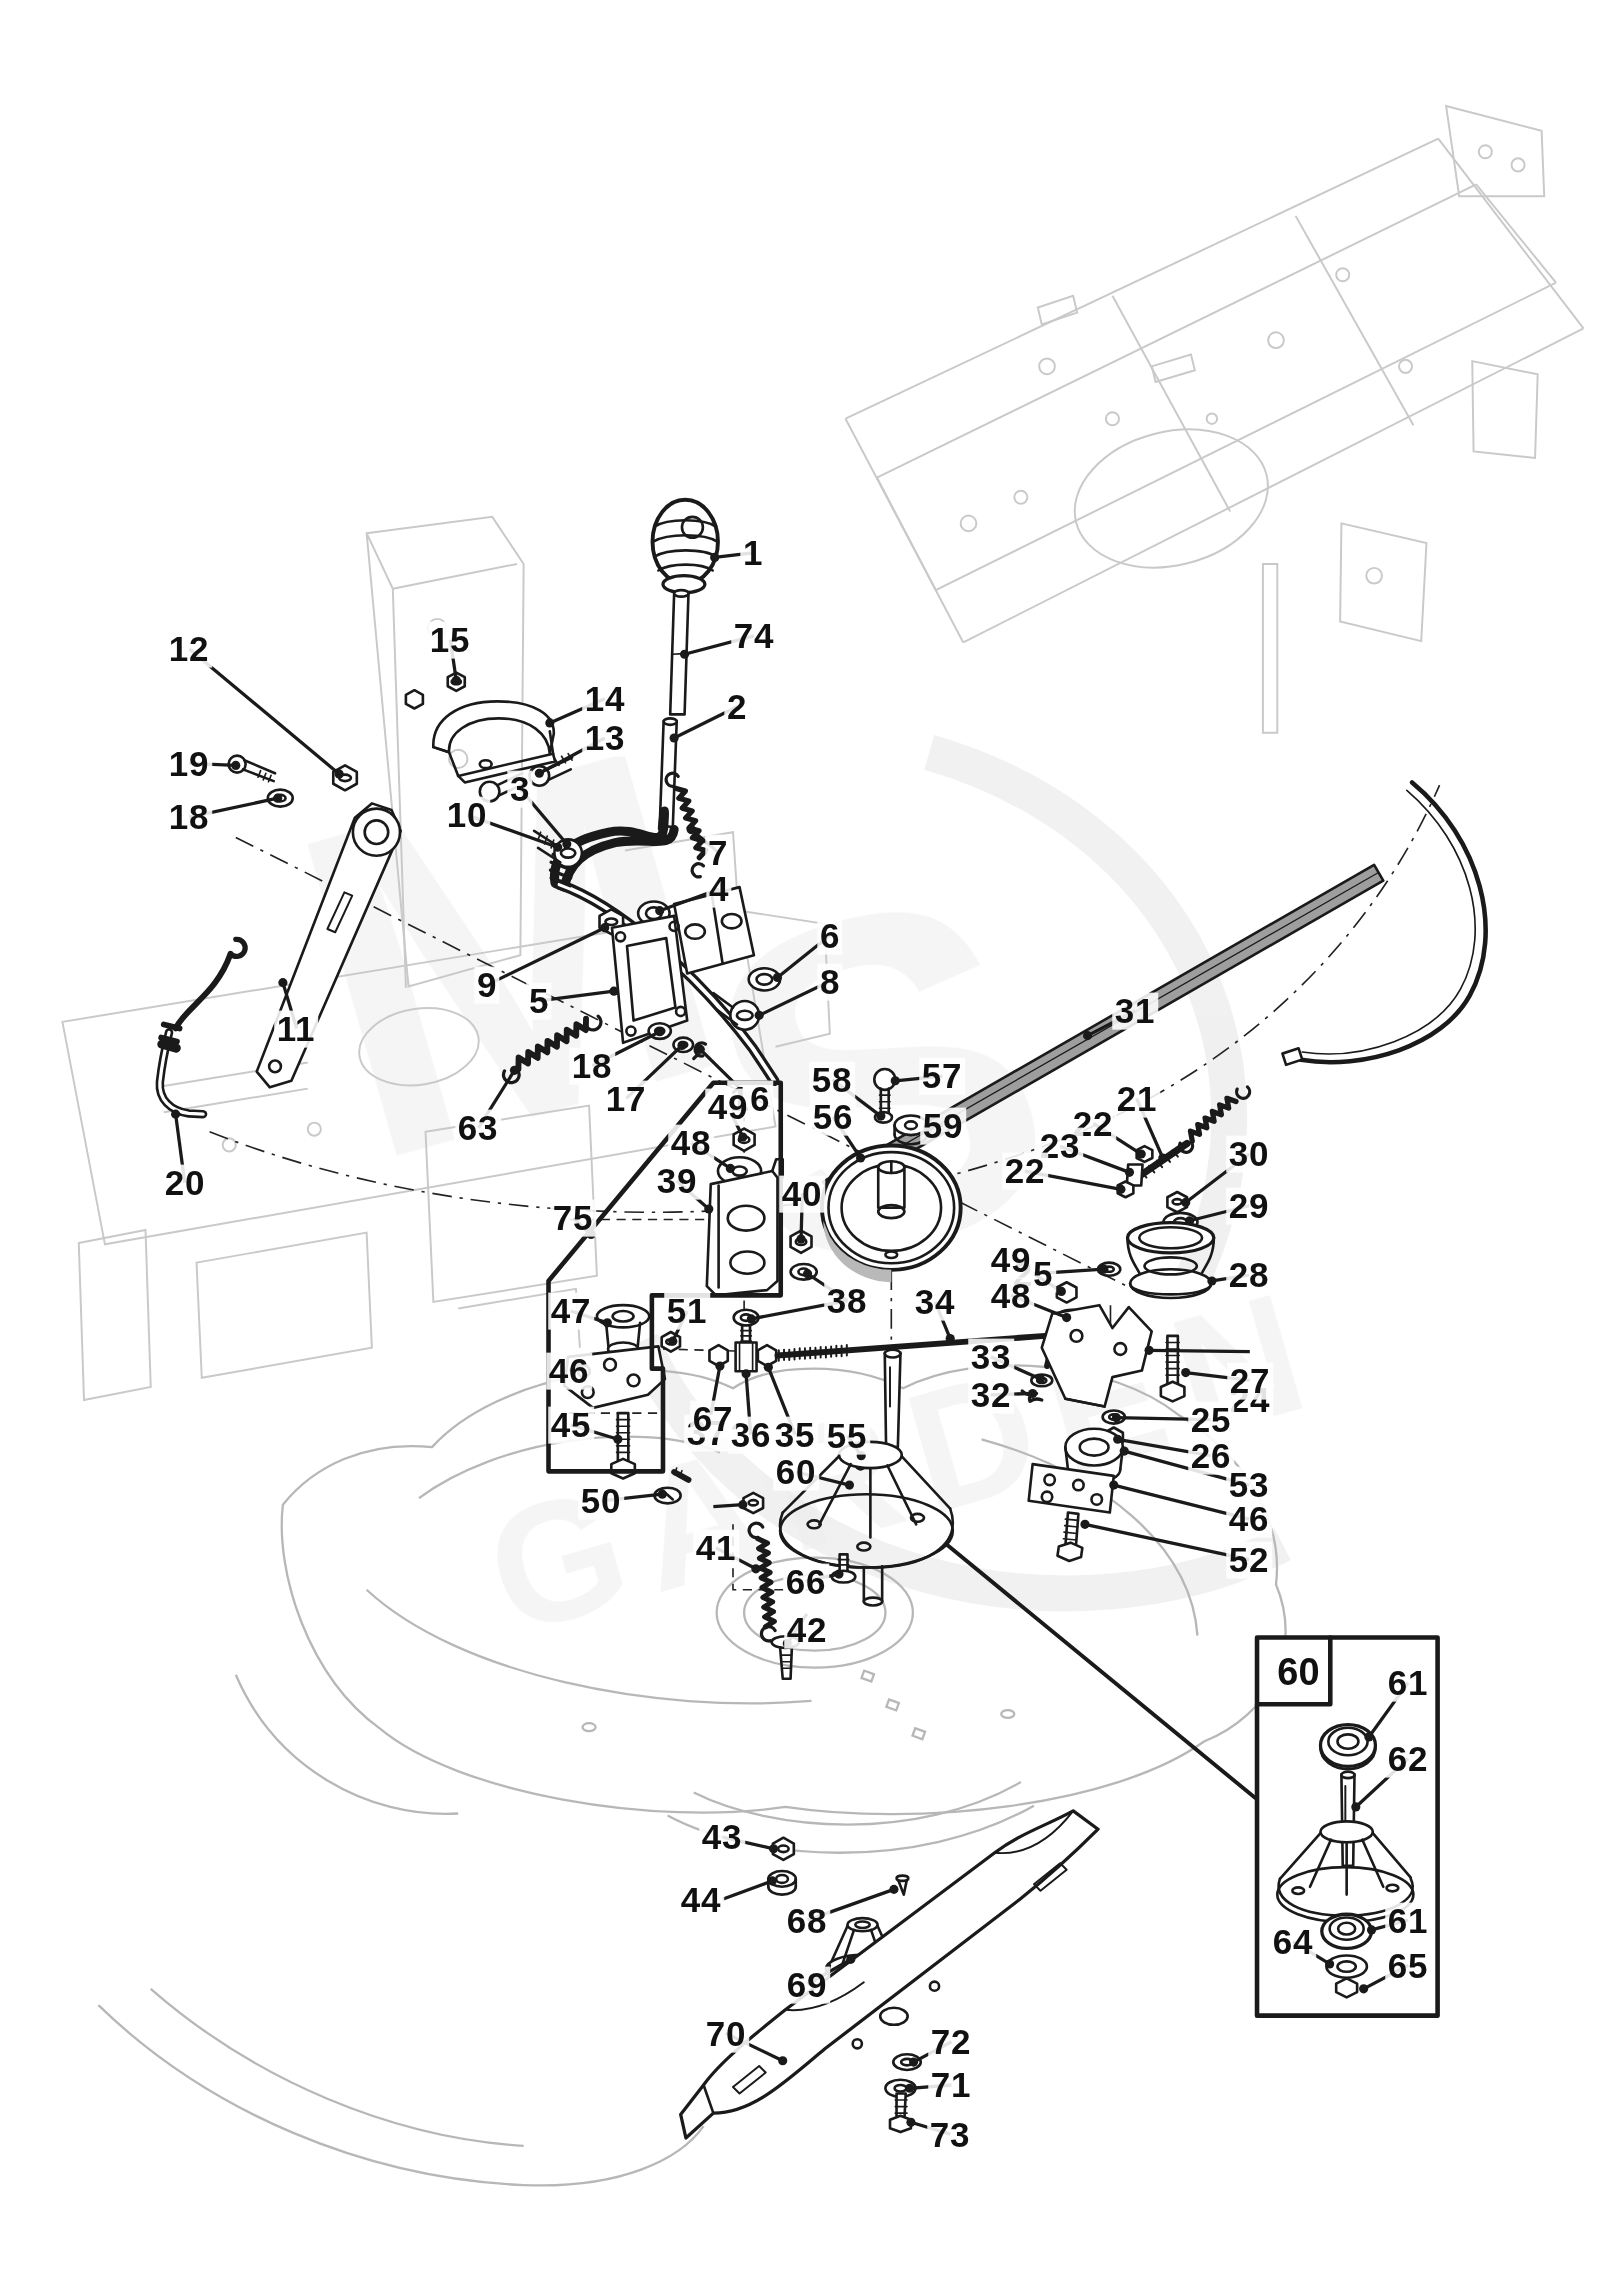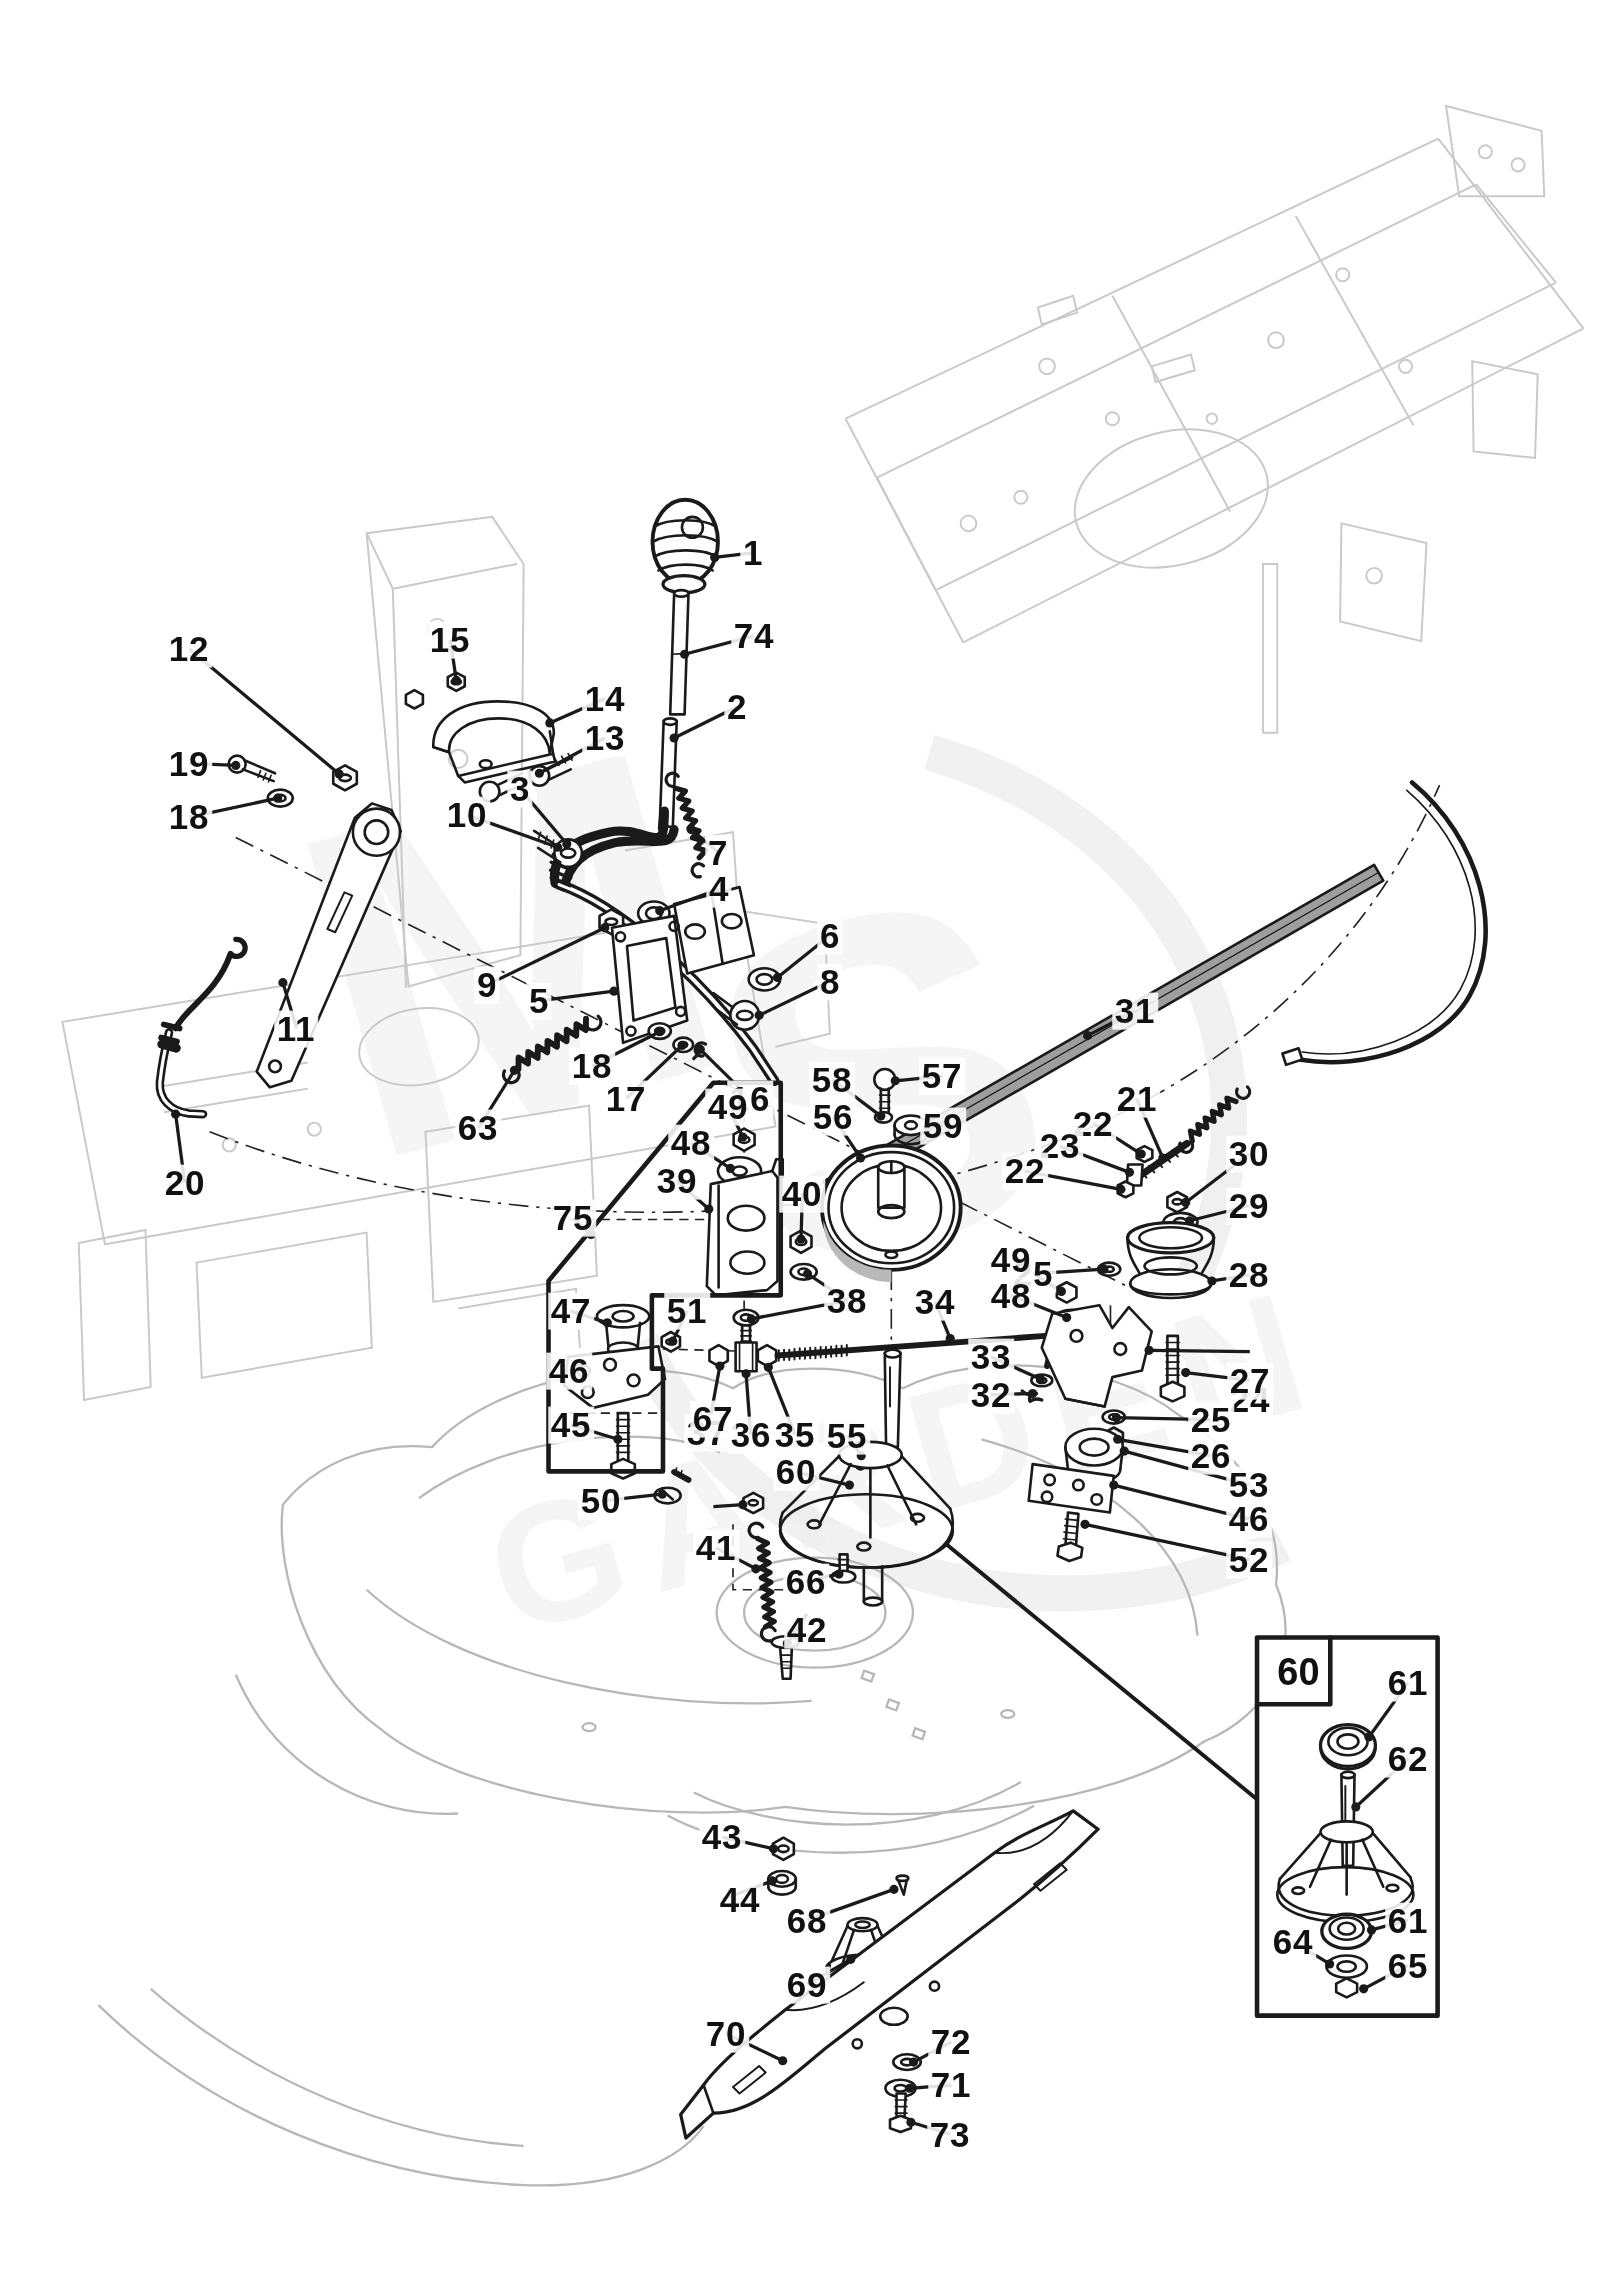--- a/index.html
+++ b/index.html
@@ -794,21 +794,21 @@
       <div class="callout" style="left: 1249px; top: 1519px;">46</div>
       <div class="callout" style="left: 1249px; top: 1560px;">52</div>
       <div class="callout" style="left: 571px; top: 1425px;">45</div>
       <div class="callout" style="left: 796px; top: 1472px;">60</div>
       <div class="callout" style="left: 601px; top: 1501px;">50</div>
       <div class="callout" style="left: 713px; top: 1419px;">67</div>
       <div class="callout" style="left: 716px; top: 1548px;">41</div>
       <div class="callout" style="left: 806px; top: 1582px;">66</div>
       <div class="callout" style="left: 807px; top: 1614px; margin-top: 16px;">42</div>
       <div class="callout" style="left: 722px; top: 1837px;">43</div>
-      <div class="callout" style="left: 740px; top: 1900px;">44</div>
+      <div class="callout" style="left: 701px; top: 1900px;">44</div>
       <div class="callout" style="left: 807px; top: 1921px;">68</div>
       <div class="callout" style="left: 807px; top: 1985px;">69</div>
       <div class="callout" style="left: 726px; top: 2034px;">70</div>
       <div class="callout" style="left: 951px; top: 2042px;">72</div>
       <div class="callout" style="left: 951px; top: 2085px;">71</div>
       <div class="callout" style="left: 950px; top: 2135px;">73</div>
       <div class="callout" style="left: 1408px; top: 1683px;">61</div>
       <div class="callout" style="left: 1408px; top: 1759px;">62</div>
       <div class="callout" style="left: 1408px; top: 1921px;">61</div>
       <div class="callout" style="left: 1293px; top: 1942px;">64</div>

